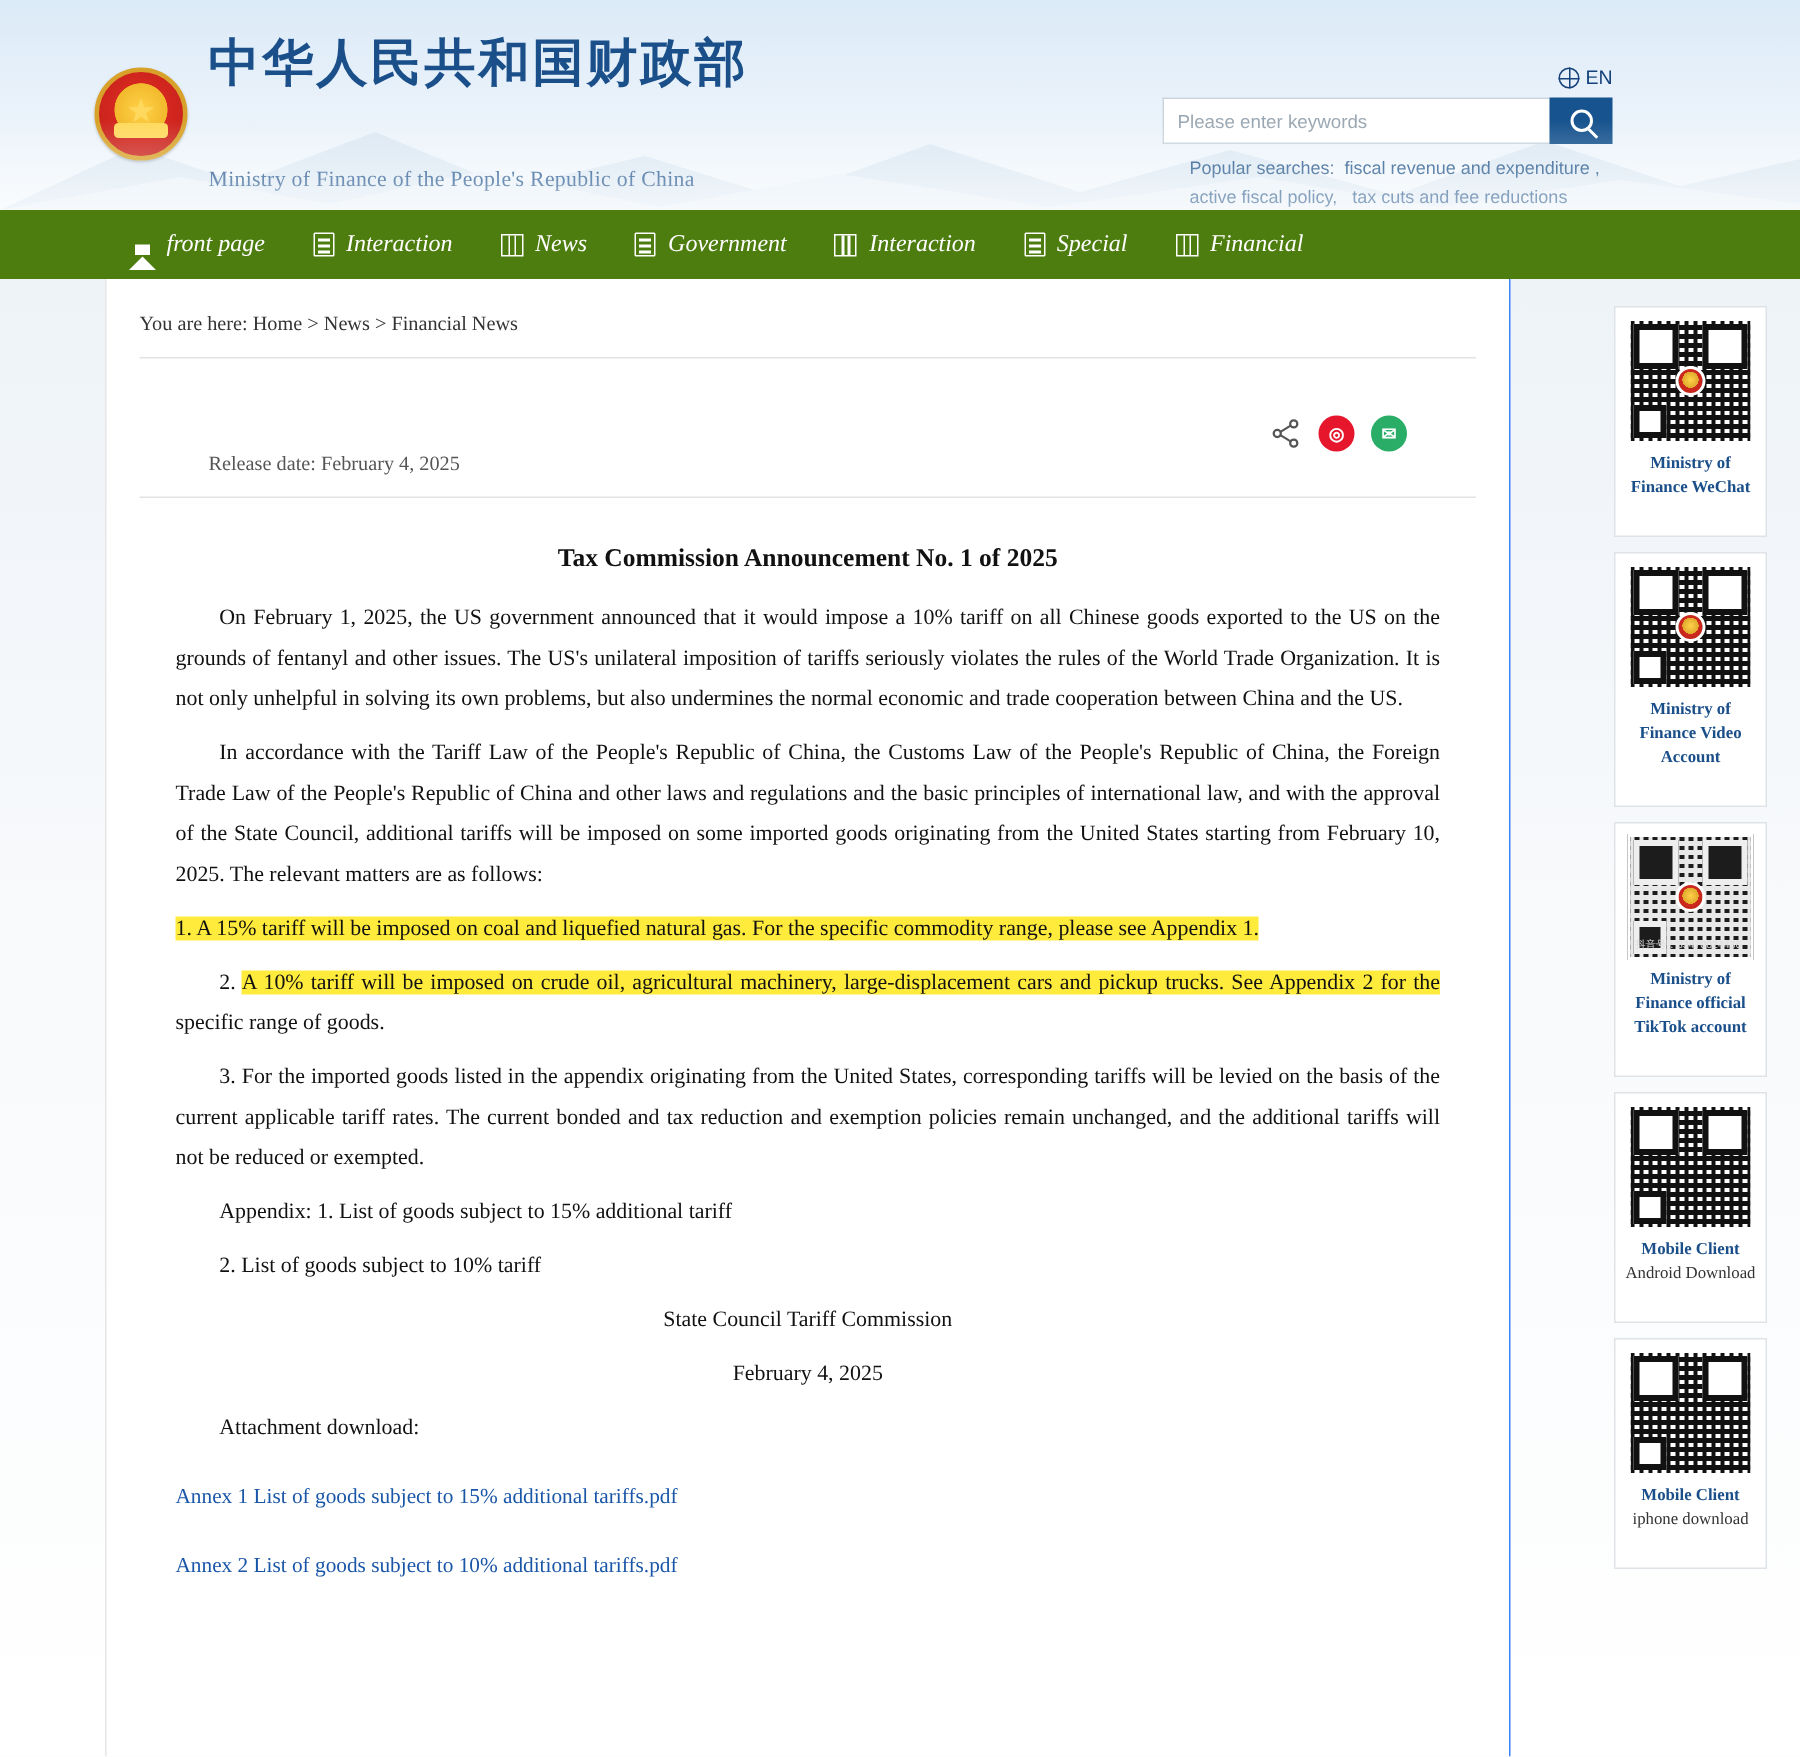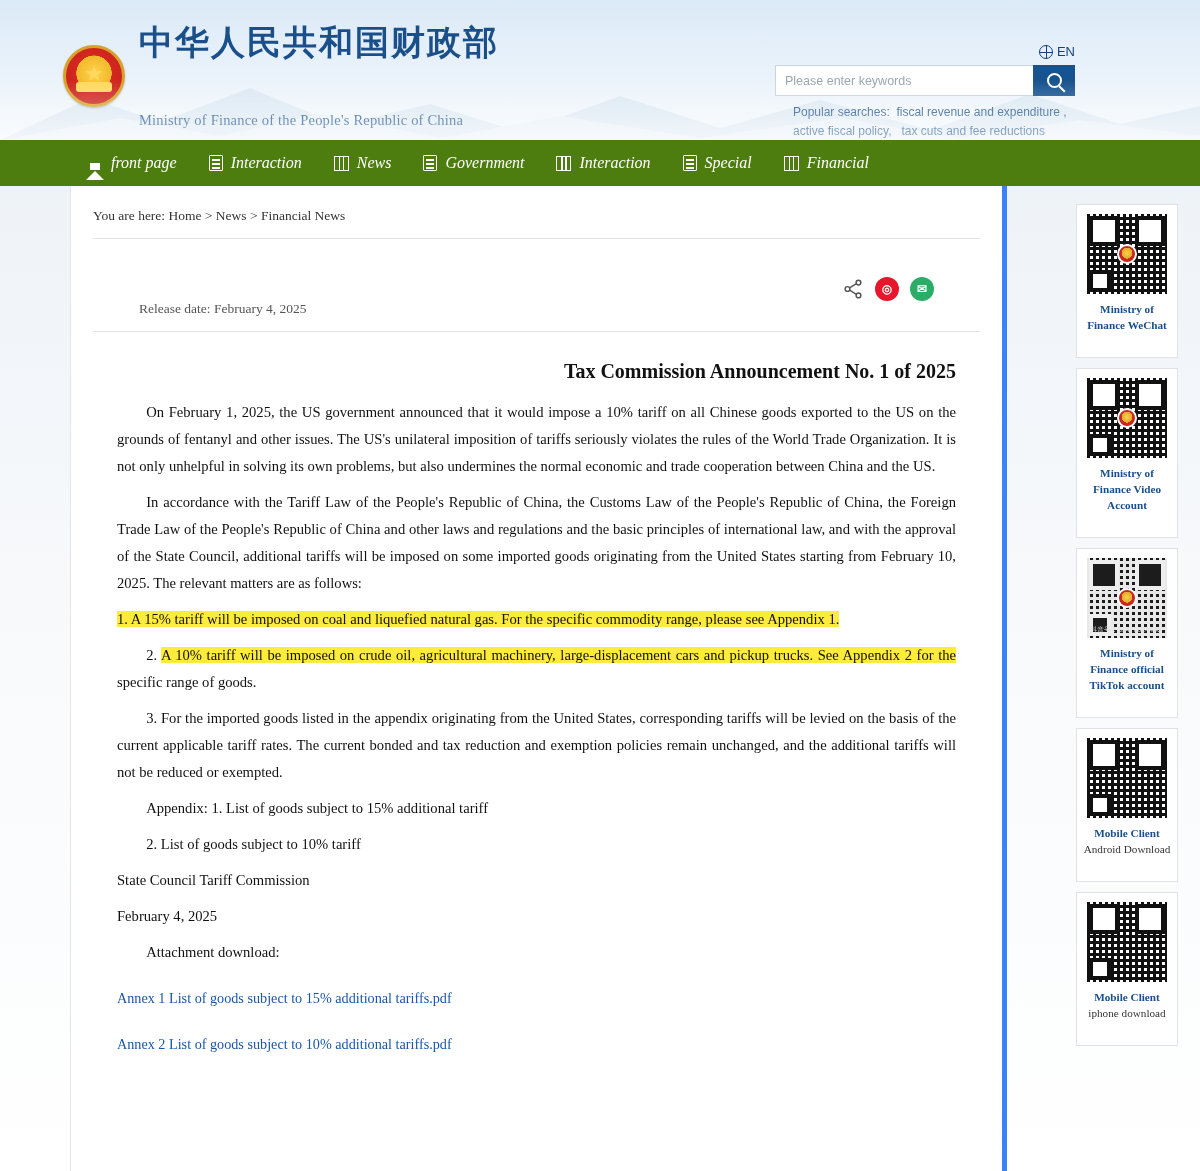--- a/index.html
+++ b/index.html
@@ -123,21 +123,21 @@
     position:relative;
     background:#f4f6f8;
     height:calc(1171px - 186px);
   }
   .page-bg{
     position:absolute; inset:0;
     background:linear-gradient(180deg,#eef3f8 0%, #f7f9fb 40%, #ffffff 100%);
   }
   .content-card{
     position:absolute; left:70px; top:0; width:937px; min-height:985px;
-    background:#fff; border-left:1px solid #e6e6e6; border-right:5px solid #3b82f6;
+    background:#fff; border-left:1px solid #e6e6e6; border-right:1px solid #3b82f6;
   }
   .breadcrumb{
     margin:0 22px; padding:22px 0 14px 0;
     font-size:13.5px; color:#333; border-bottom:1px solid #e3e3e3;
     font-family:"Liberation Serif", serif;
   }
   .title-box{
     margin:26px 46px 0 46px;
     border:2px solid #e8604f;
     padding:14px 18px 18px 18px;
@@ -161,26 +161,26 @@
   .circ{ width:24px;height:24px;border-radius:50%;display:flex;align-items:center;justify-content:center;color:#fff;font-size:12px;font-weight:bold;}
   .weibo{ background:#e6162d; }
   .wechat{ background:#2aae67; }
 
   .doc-body{
     margin:0 46px; padding-top:16px;
     font-family:"Liberation Serif", serif;
     font-size:14.6px; line-height:27px; color:#111; text-align:justify;
   }
   .doc-sub{
-    text-align:right; font-weight:bold; font-size:20px; margin:10px 0 14px 0;
+    text-align:center; font-weight:bold; font-size:17px; margin:10px 0 14px 0;
   }
   .doc-body p{ margin:0 0 9px 0; text-indent:2em; }
   .doc-body p.no-indent{ text-indent:0; }
   .hl{ background:#ffeb3b; }
-  .sig{ text-align:left; margin-right:0; }
+  .sig{ text-align:center; margin-right:0; }
   .attach-label{ margin-top:26px; text-indent:0; }
   .attach-link{ color:#1a56a8; text-decoration:none; display:block; margin-top:19px; text-indent:0; font-size:14.2px;}
 
   
   .rail{
     position:absolute; right:22px; top:18px; width:102px;
     display:flex; flex-direction:column; gap:10px;
   }
   .rail-card{
     border:1px solid #dfe3e7; background:#fff;

